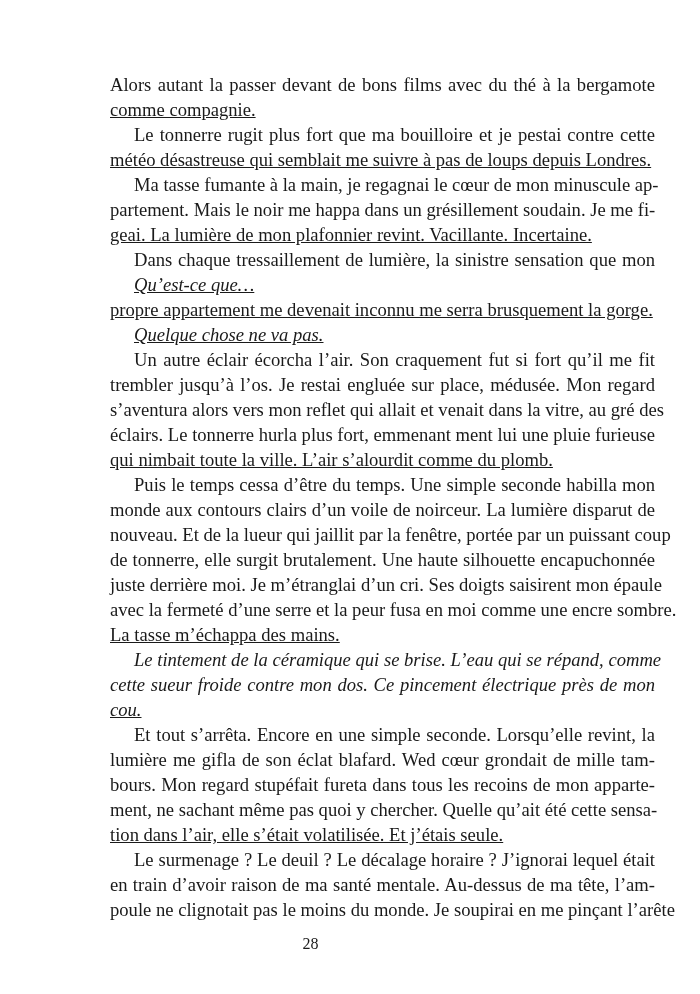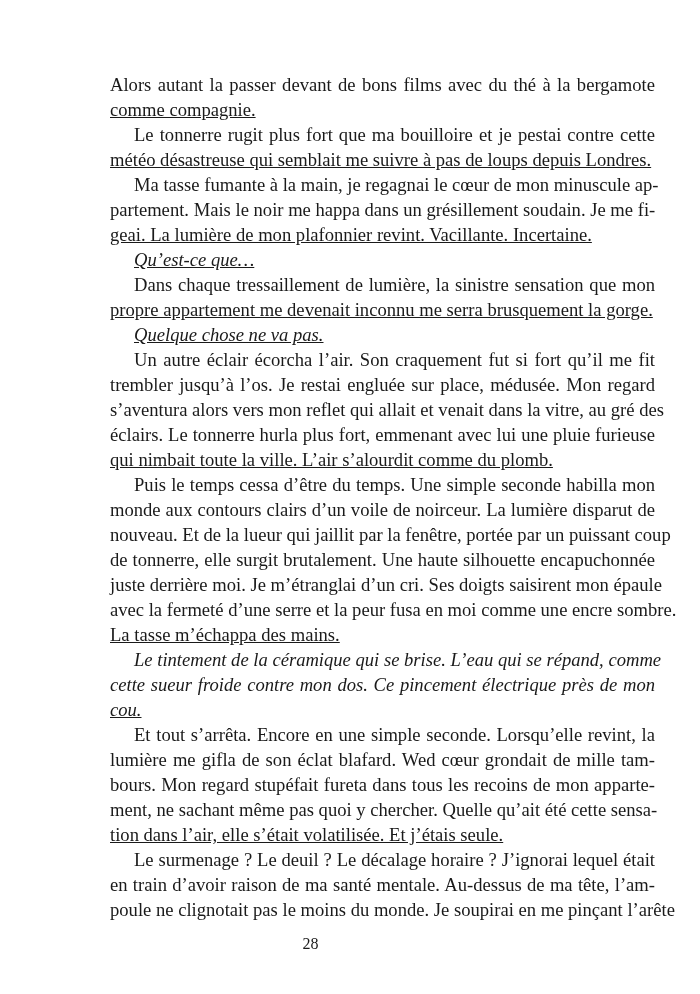--- a/index.html
+++ b/index.html
@@ -55,28 +55,28 @@
 <body>
 
 <div class="page" id="page-body">
     <span class="line">Alors autant la passer devant de bons films avec du thé à la bergamote</span>
     <span class="line last">comme compagnie.</span>
     <span class="line indent">Le tonnerre rugit plus fort que ma bouilloire et je pestai contre cette</span>
     <span class="line last">météo désastreuse qui semblait me suivre à pas de loups depuis Londres.</span>
     <span class="line indent">Ma tasse fumante à la main, je regagnai le cœur de mon minuscule ap-</span>
     <span class="line">partement. Mais le noir me happa dans un grésillement soudain. Je me fi-</span>
     <span class="line last">geai. La lumière de mon plafonnier revint. Vacillante. Incertaine.</span>
+    <span class="line indent">Dans chaque tressaillement de lumière, la sinistre sensation que mon</span>
     <span class="line indent italic last">Qu’est-ce que…</span>
-    <span class="line indent">Dans chaque tressaillement de lumière, la sinistre sensation que mon</span>
     <span class="line last">propre appartement me devenait inconnu me serra brusquement la gorge.</span>
     <span class="line indent italic last">Quelque chose ne va pas.</span>
     <span class="line indent">Un autre éclair écorcha l’air. Son craquement fut si fort qu’il me fit</span>
     <span class="line">trembler jusqu’à l’os. Je restai engluée sur place, médusée. Mon regard</span>
     <span class="line">s’aventura alors vers mon reflet qui allait et venait dans la vitre, au gré des</span>
-    <span class="line">éclairs. Le tonnerre hurla plus fort, emmenant avec lui une pluie furieuse</span>
+    <span class="line">éclairs. Le tonnerre hurla plus fort, emmenant ment lui une pluie furieuse</span>
     <span class="line last">qui nimbait toute la ville. L’air s’alourdit comme du plomb.</span>
     <span class="line indent">Puis le temps cessa d’être du temps. Une simple seconde habilla mon</span>
     <span class="line">monde aux contours clairs d’un voile de noirceur. La lumière disparut de</span>
     <span class="line">nouveau. Et de la lueur qui jaillit par la fenêtre, portée par un puissant coup</span>
     <span class="line">de tonnerre, elle surgit brutalement. Une haute silhouette encapuchonnée</span>
     <span class="line">juste derrière moi. Je m’étranglai d’un cri. Ses doigts saisirent mon épaule</span>
     <span class="line">avec la fermeté d’une serre et la peur fusa en moi comme une encre sombre.</span>
     <span class="line last">La tasse m’échappa des mains.</span>
     <span class="line indent italic">Le tintement de la céramique qui se brise. L’eau qui se répand, comme</span>
     <span class="line italic">cette sueur froide contre mon dos. Ce pincement électrique près de mon</span>

